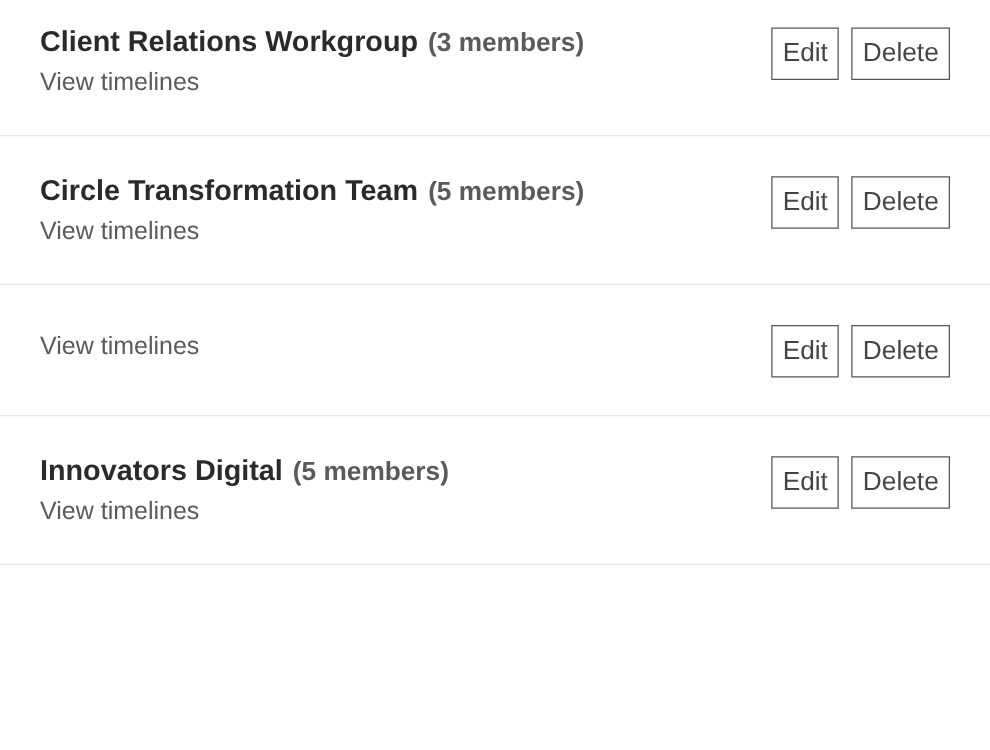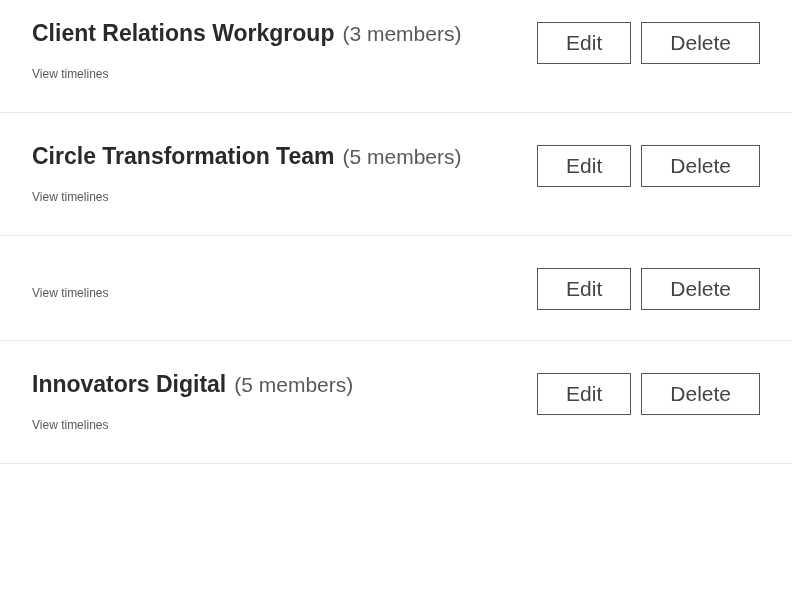--- a/index.html
+++ b/index.html
@@ -35,42 +35,42 @@
       align-items: baseline;
       gap: 8px;
     }
     .group-name {
       font-size: 23px;
       font-weight: 700;
       color: #2a2a2a;
     }
     .group-members {
       font-size: 21px;
-      font-weight: 400;
+      font-weight: 700;
       color: #5a5a5a;
     }
     .view-timelines {
       display: inline-block;
-      margin-top: 20px;
-      font-size: 12px;
+      margin-top: 8px;
+      font-size: 20px;
       color: #5a5a5a;
       text-decoration: none;
       cursor: pointer;
     }
     .group-actions {
       display: flex;
       gap: 10px;
       margin-top: 2px;
     }
     .btn {
       border: 1.5px solid #555555;
       background: #ffffff;
       color: #444444;
       font-size: 21px;
-      padding: 8px 28px;
+      padding: 8px 8px;
       cursor: pointer;
       font-family: inherit;
     }
   </style>
 </head>
 <body>
 
 <div class="group-list">
 
   <div class="group-item">

